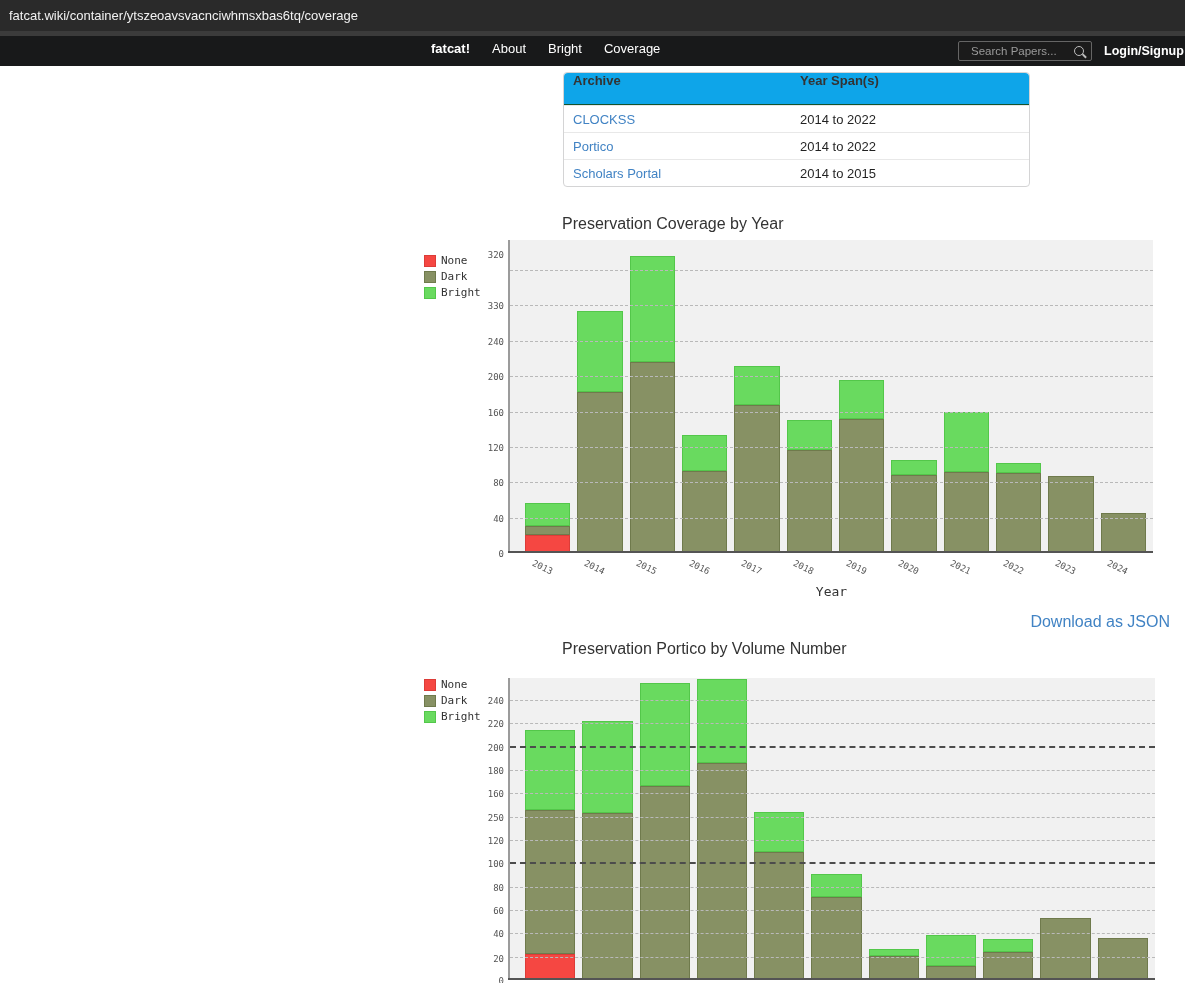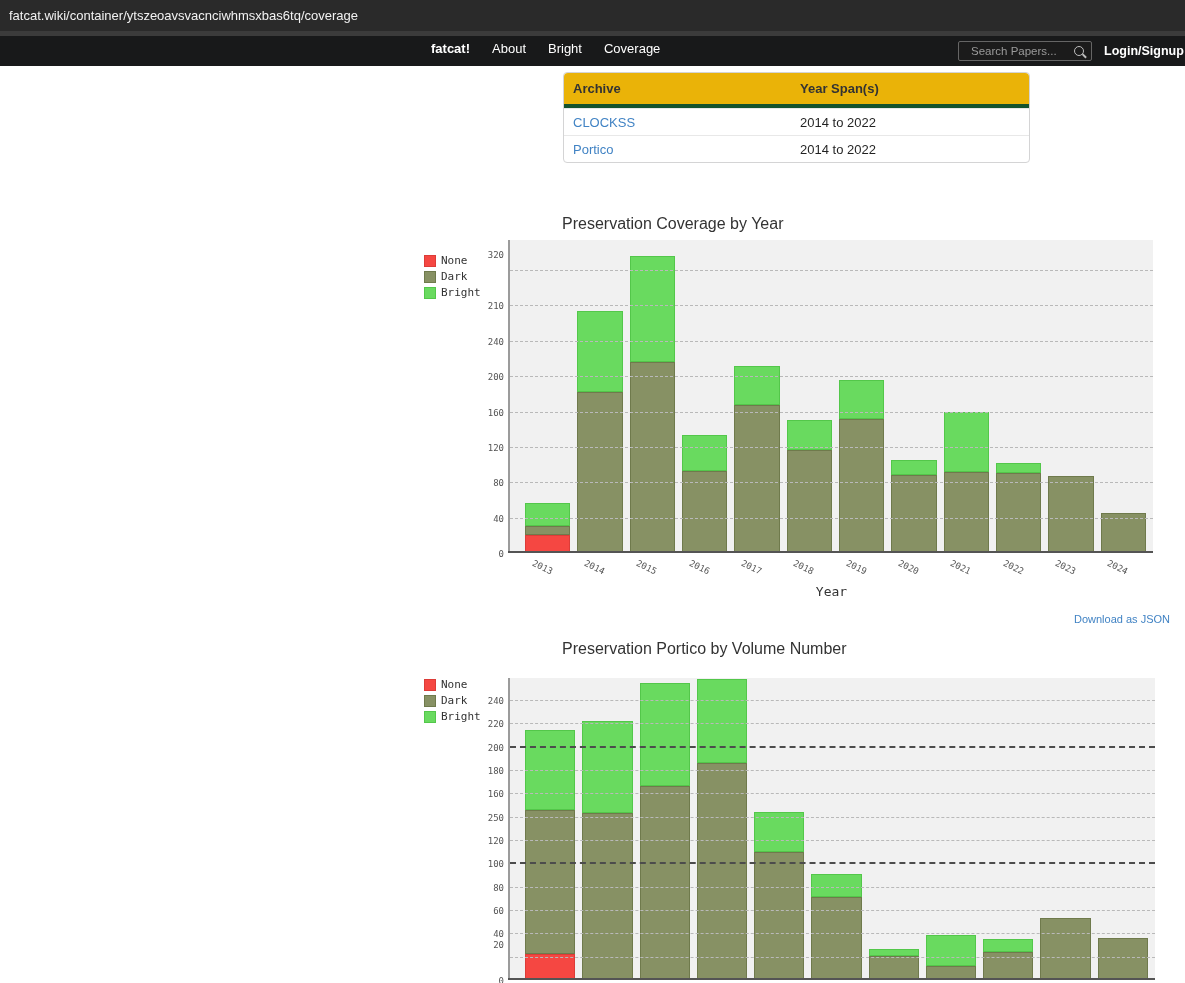--- a/index.html
+++ b/index.html
@@ -24,22 +24,22 @@
   .search-icon{position:absolute;left:1074px;top:10px;width:8px;height:8px;
                border:1.5px solid #bdbdbd;border-radius:50%;}
   .search-icon::after{content:"";position:absolute;left:7px;top:7.5px;width:5px;height:1.5px;
                       background:#bdbdbd;transform:rotate(45deg);}
   .login-link{position:absolute;left:1104px;top:0;height:30px;line-height:30px;
               font-size:12.5px;font-weight:bold;color:#fff;cursor:pointer;}
 
   
   .archives-table{position:absolute;left:563px;top:72px;width:465px;background:#fff;
                   border:1px solid #d4d4d5;border-radius:4px;font-size:13px;color:rgba(0,0,0,.87);}
-  .t-head{display:flex;background:#eab308;font-weight:bold;color:#333;height:31px;
-          align-items:center;border-bottom:4px solid #14532d;border-radius:4px 4px 0 0;}
+  .t-head{display:flex;background:#0ea5e9;font-weight:bold;color:#333;height:31px;
+          align-items:flex-start;border-bottom:1px solid #14532d;border-radius:4px 4px 0 0;}
   .t-row{display:flex;height:26px;align-items:center;border-top:1px solid #e8e8e8;}
   .t-row:first-of-type{border-top:none;}
   .t-c1{width:227px;padding-left:9px;box-sizing:border-box;}
   .t-c2{flex:1;padding-left:9px;}
   .archive-link{color:#4183c4;text-decoration:none;cursor:pointer;}
 
   
   .chart-title{position:absolute;left:562px;font-size:16px;font-weight:normal;color:#333;}
   .legend{position:absolute;z-index:6;}
   .legend-row{display:flex;align-items:center;height:11px;margin-bottom:5px;}
@@ -50,21 +50,21 @@
                   z-index:3;pointer-events:none;}
   .plot .gridline.emph{border-top:2px dashed #4c4c4c;}
   .plot .y-tick{position:absolute;left:-50px;width:44px;text-align:right;
                 font:9px "DejaVu Sans Mono",monospace;color:#545454;}
   .plot .bar-seg{position:absolute;border:1px solid;box-sizing:border-box;z-index:2;}
   .plot .x-tick{position:absolute;font:9px "DejaVu Sans Mono",monospace;color:#545454;
                 transform:rotate(26deg);transform-origin:0 0;white-space:nowrap;}
   .plot .y-axis-line{position:absolute;left:-2px;top:0;bottom:0;width:2px;background:#9b9b9b;z-index:4;}
   .plot .baseline{position:absolute;left:-2px;right:0;bottom:0;height:2px;background:#545454;z-index:4;}
   .x-title{position:absolute;text-align:center;font:13px "DejaVu Sans Mono",monospace;color:#333;}
-  .download-link{position:absolute;right:15px;font-size:11px;color:#4183c4;
+  .download-link{position:absolute;right:15px;font-size:16px;color:#4183c4;
                  text-decoration:none;cursor:pointer;}
 </style>
 </head>
 <body>
 
 <div id="viewport">
 
   <div class="url-bar">
     <span>fatcat.wiki/container/ytszeoavsvacnciwhmsxbas6tq/coverage</span>
   </div>
@@ -87,20 +87,24 @@
       <div class="t-c1">Archive</div>
       <div class="t-c2">Year Span(s)</div>
     </div>
     <div class="t-row">
       <div class="t-c1"><a class="archive-link">CLOCKSS</a></div>
       <div class="t-c2">2014 to 2022</div>
     </div>
     <div class="t-row">
       <div class="t-c1"><a class="archive-link">Portico</a></div>
       <div class="t-c2">2014 to 2022</div>
+    </div>
+    <div class="t-row">
+      <div class="t-c1"><a class="archive-link">Scholars Portal</a></div>
+      <div class="t-c2">2014 to 2015</div>
     </div>
   </div>
 
   <div>
     <div class="chart-title" style="top:215px">Preservation Coverage by Year</div>
     <div class="legend" id="legend-0" style="left:424px;top:255px">
         <div class="legend-row">
           <span class="legend-swatch" style="background: rgb(245, 71, 66); border-color: rgb(220, 60, 56);"></span>
           <span class="legend-label">None</span>
         </div>
@@ -121,21 +125,21 @@
         <div class="y-tick" style="bottom: 64.7345px;">80</div>
         <div class="gridline" style="bottom: 105.102px;"></div>
         <div class="y-tick" style="bottom: 100.102px;">120</div>
         <div class="gridline" style="bottom: 140.469px;"></div>
         <div class="y-tick" style="bottom: 135.469px;">160</div>
         <div class="gridline" style="bottom: 175.836px;"></div>
         <div class="y-tick" style="bottom: 170.836px;">200</div>
         <div class="gridline" style="bottom: 211.203px;"></div>
         <div class="y-tick" style="bottom: 206.203px;">240</div>
         <div class="gridline" style="bottom: 246.571px;"></div>
-        <div class="y-tick" style="bottom: 241.571px;">210</div>
+        <div class="y-tick" style="bottom: 241.571px;">330</div>
         <div class="gridline" style="bottom: 281.938px;"></div>
         <div class="y-tick" style="bottom: 293px;">320</div>
         <div class="bar-seg" style="left: 15px; width: 45.3333px; bottom: 0px; height: 17.6836px; background: rgb(245, 71, 66); border-color: rgb(220, 60, 56);"></div>
         <div class="bar-seg" style="left: 15px; width: 45.3333px; bottom: 17.6836px; height: 9.72599px; background: rgb(135, 145, 100); border-color: rgb(111, 122, 76);"></div>
         <div class="bar-seg" style="left: 15px; width: 45.3333px; bottom: 27.4096px; height: 22.9887px; background: rgb(105, 218, 95); border-color: rgb(83, 199, 74);"></div>
         <div class="x-tick" style="left: 24.6667px; top: 318px;">2013</div>
         <div class="bar-seg" style="left: 67.3333px; width: 45.3333px; bottom: 0px; height: 160.921px; background: rgb(135, 145, 100); border-color: rgb(111, 122, 76);"></div>
         <div class="bar-seg" style="left: 67.3333px; width: 45.3333px; bottom: 160.921px; height: 81.3446px; background: rgb(105, 218, 95); border-color: rgb(83, 199, 74);"></div>
         <div class="x-tick" style="left: 77px; top: 318px;">2014</div>
         <div class="bar-seg" style="left: 119.667px; width: 45.3333px; bottom: 0px; height: 190.983px; background: rgb(135, 145, 100); border-color: rgb(111, 122, 76);"></div>
@@ -185,21 +189,21 @@
           <span class="legend-label">Dark</span>
         </div>
         <div class="legend-row">
           <span class="legend-swatch" style="background: rgb(105, 218, 95); border-color: rgb(83, 199, 74);"></span>
           <span class="legend-label">Bright</span>
         </div>
       </div>
     <div class="plot" id="plot-1" style="left:510px;top:678px;width:645px;height:302px">
         <div class="y-tick" style="bottom: -6px;">0</div>
         <div class="gridline" style="bottom: 22.3205px;"></div>
-        <div class="y-tick" style="bottom: 30px;">20</div>
+        <div class="y-tick" style="bottom: 16px;">20</div>
         <div class="gridline" style="bottom: 45.6409px;"></div>
         <div class="y-tick" style="bottom: 40.6409px;">40</div>
         <div class="gridline" style="bottom: 68.9614px;"></div>
         <div class="y-tick" style="bottom: 63.9614px;">60</div>
         <div class="gridline" style="bottom: 92.2819px;"></div>
         <div class="y-tick" style="bottom: 87.2819px;">80</div>
         <div class="gridline emph" style="bottom: 115.602px;"></div>
         <div class="y-tick" style="bottom: 110.602px;">100</div>
         <div class="gridline" style="bottom: 138.923px;"></div>
         <div class="y-tick" style="bottom: 133.923px;">120</div>

